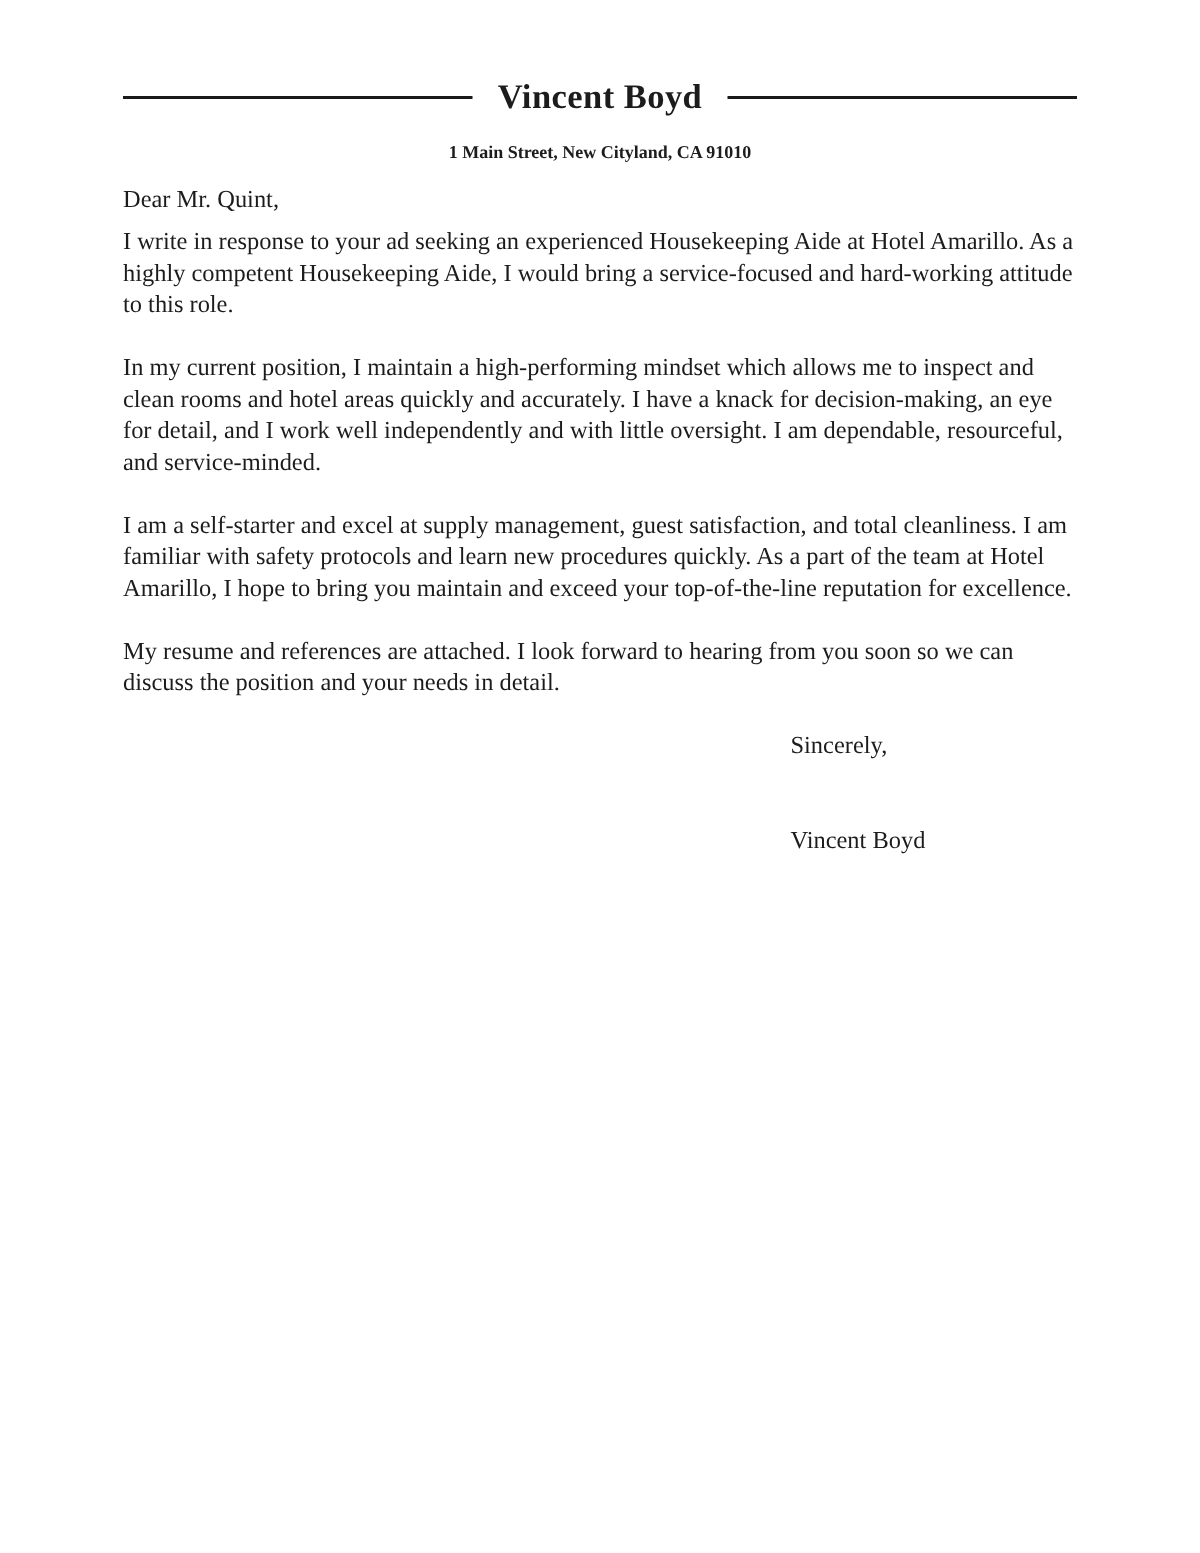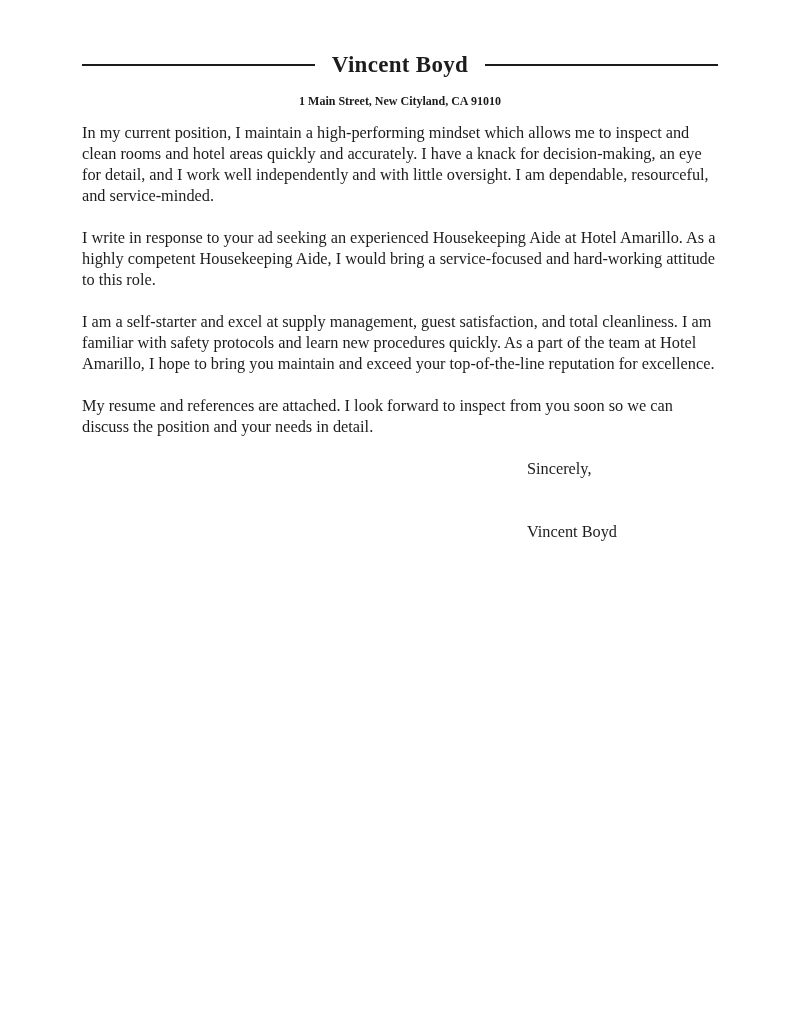--- a/index.html
+++ b/index.html
@@ -86,24 +86,25 @@
     <header>
       <div class="name-row">
         <span class="rule"></span>
         <h1 class="author-name">Vincent Boyd</h1>
         <span class="rule"></span>
       </div>
       <div class="address-line">1 Main Street, New Cityland, CA 91010</div>
     </header>
 
     <main class="letter-body">
+      <p class="salutation">Dear Mr. Quint,</p>
+      <p class="para">I write in response to your ad seeking an experienced Housekeeping Aide at Hotel Amarillo. As a highly competent Housekeeping Aide, I would bring a service-focused and hard-working attitude to this role.</p>
       <p class="para">In my current position, I maintain a high-performing mindset which allows me to inspect and clean rooms and hotel areas quickly and accurately. I have a knack for decision-making, an eye for detail, and I work well independently and with little oversight. I am dependable, resourceful, and service-minded.</p>
-      <p class="para">I write in response to your ad seeking an experienced Housekeeping Aide at Hotel Amarillo. As a highly competent Housekeeping Aide, I would bring a service-focused and hard-working attitude to this role.</p>
       <p class="para">I am a self-starter and excel at supply management, guest satisfaction, and total cleanliness. I am familiar with safety protocols and learn new procedures quickly. As a part of the team at Hotel Amarillo, I hope to bring you maintain and exceed your top-of-the-line reputation for excellence.</p>
-      <p class="para">My resume and references are attached. I look forward to inspect from you soon so we can discuss the position and your needs in detail.</p>
+      <p class="para">My resume and references are attached. I look forward to hearing from you soon so we can discuss the position and your needs in detail.</p>
 
       <div class="signature-block">
         <p class="closing">Sincerely,</p>
         <p class="signature-name">Vincent Boyd</p>
       </div>
     </main>
 
   </div>
 </div>
 

